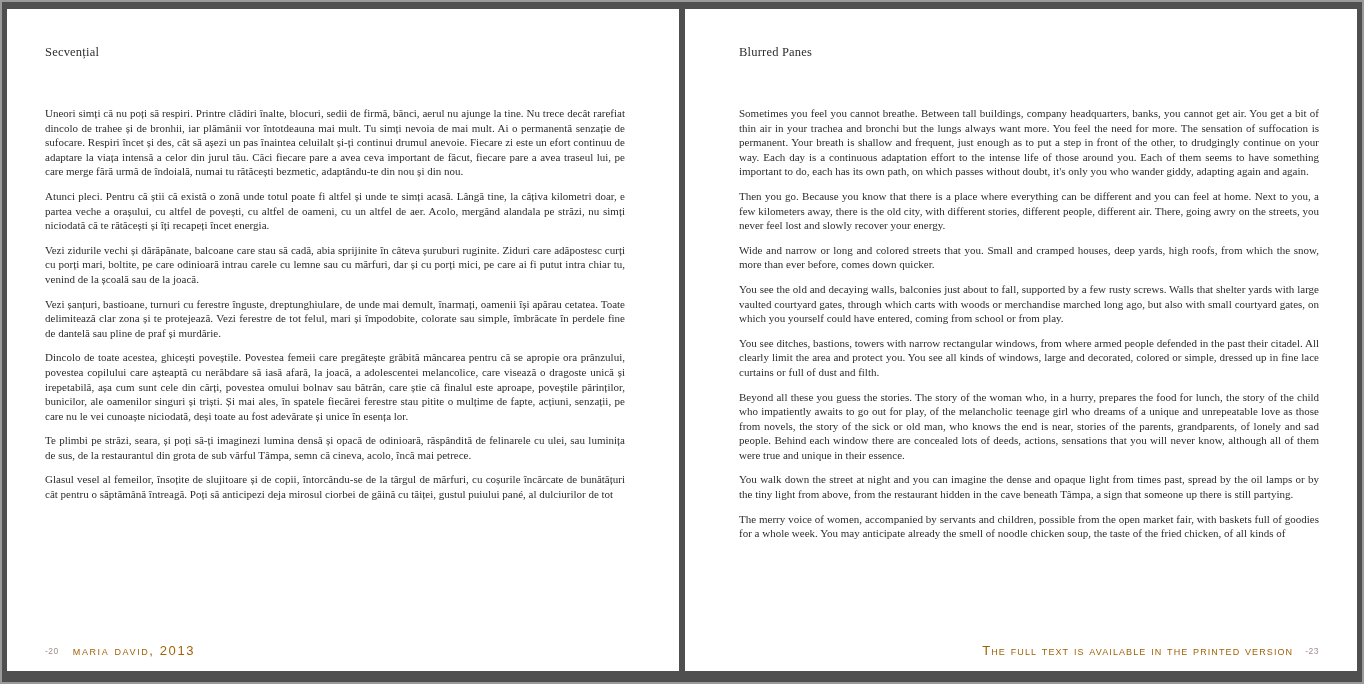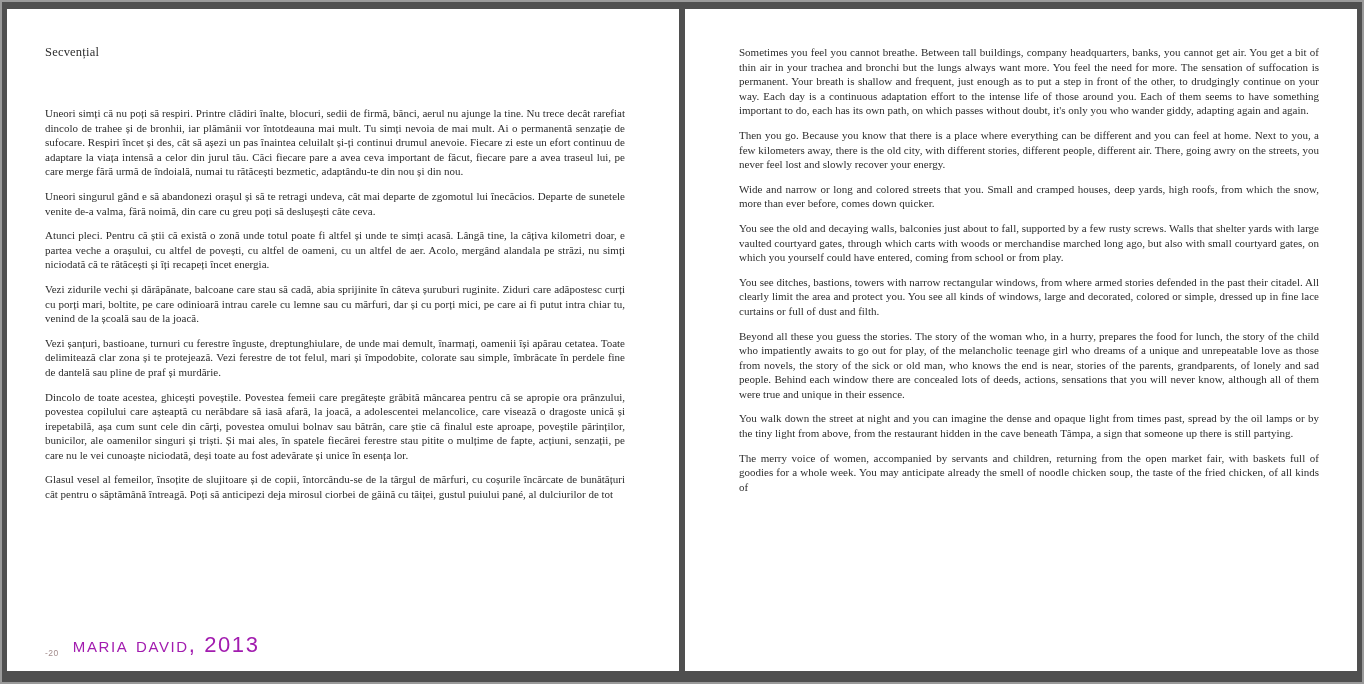--- a/index.html
+++ b/index.html
@@ -44,68 +44,73 @@
     color: #2d2d2d;
     text-align: justify;
     margin: 0 0 10px 0;
   }
   .footer {
     position: absolute;
     bottom: 13px;
     left: 38px;
     right: 38px;
     display: flex;
-    align-items: flex-end;
+    align-items: center;
     gap: 14px;
   }
   .footer-right { justify-content: flex-end; gap: 12px; }
   .pagenum {
     font-family: "Liberation Sans", sans-serif;
     font-size: 8.5px;
     color: #a38c8c;
     letter-spacing: 0.5px;
   }
   .accent-caps {
     font-family: "Liberation Sans", sans-serif;
     font-variant: small-caps;
-    font-size: 22px;
+    font-size: 13px;
     letter-spacing: 1.6px;
-    color: #a21caf;
+    color: #a16207;
     white-space: nowrap;
   }
   .footer-right .accent-caps { letter-spacing: 1.1px; }
 </style>
 </head>
 <body>
 
 <div class="spread">
 
   <div class="page page-left">
     <div class="page-title">Secvențial</div>
     <div class="body-text">
       <p>Uneori simți că nu poți să respiri. Printre clădiri înalte, blocuri, sedii de firmă, bănci, aerul nu ajunge la tine. Nu trece decât rarefiat dincolo de trahee și de bronhii, iar plămânii vor întotdeauna mai mult. Tu simți nevoia de mai mult. Ai o permanentă senzație de sufocare. Respiri încet și des, cât să așezi un pas înaintea celuilalt și-ți continui drumul anevoie. Fiecare zi este un efort continuu de adaptare la viața intensă a celor din jurul tău. Căci fiecare pare a avea ceva important de făcut, fiecare pare a avea traseul lui, pe care merge fără urmă de îndoială, numai tu rătăcești bezmetic, adaptându-te din nou și din nou.</p>
-      <p>Uneori singurul gând e să abandonezi orașul și să te retragi undeva, cât mai departe de zgomotul lui înecăcios. Departe de sunetele venite de-a valma, fără noimă, din care cu greu poți să deslușești câte ceva.</p>
       <p>Atunci pleci. Pentru că știi că există o zonă unde totul poate fi altfel și unde te simți acasă. Lângă tine, la câțiva kilometri doar, e partea veche a orașului, cu altfel de povești, cu altfel de oameni, cu un altfel de aer. Acolo, mergând alandala pe străzi, nu simți niciodată că te rătăcești și îți recapeți încet energia.</p>
       <p>Vezi zidurile vechi și dărăpănate, balcoane care stau să cadă, abia sprijinite în câteva șuruburi ruginite. Ziduri care adăpostesc curți cu porți mari, boltite, pe care odinioară intrau carele cu lemne sau cu mărfuri, dar și cu porți mici, pe care ai fi putut intra chiar tu, venind de la școală sau de la joacă.</p>
       <p>Vezi șanțuri, bastioane, turnuri cu ferestre înguste, dreptunghiulare, de unde mai demult, înarmați, oamenii își apărau cetatea. Toate delimitează clar zona și te protejează. Vezi ferestre de tot felul, mari și împodobite, colorate sau simple, îmbrăcate în perdele fine de dantelă sau pline de praf și murdărie.</p>
       <p>Dincolo de toate acestea, ghicești poveștile. Povestea femeii care pregătește grăbită mâncarea pentru că se apropie ora prânzului, povestea copilului care așteaptă cu nerăbdare să iasă afară, la joacă, a adolescentei melancolice, care visează o dragoste unică și irepetabilă, așa cum sunt cele din cărți, povestea omului bolnav sau bătrân, care știe că finalul este aproape, poveștile părinților, bunicilor, ale oamenilor singuri și triști. Și mai ales, în spatele fiecărei ferestre stau pitite o mulțime de fapte, acțiuni, senzații, pe care nu le vei cunoaște niciodată, deși toate au fost adevărate și unice în esența lor.</p>
+      <p>Te plimbi pe străzi, seara, și poți să-ți imaginezi lumina densă și opacă de odinioară, răspândită de felinarele cu ulei, sau luminița de sus, de la restaurantul din grota de sub vârful Tâmpa, semn că cineva, acolo, încă mai petrece.</p>
       <p>Glasul vesel al femeilor, însoțite de slujitoare și de copii, întorcându-se de la târgul de mărfuri, cu coșurile încărcate de bunătățuri cât pentru o săptămână întreagă. Poți să anticipezi deja mirosul ciorbei de găină cu tăiței, gustul puiului pané, al dulciurilor de tot</p>
     </div>
     <div class="footer footer-left">
       <span class="pagenum">-20</span>
       <span class="accent-caps">maria david, 2013</span>
     </div>
   </div>
 
   <div class="page page-right">
+    <div class="page-title">Blurred Panes</div>
     <div class="body-text">
       <p>Sometimes you feel you cannot breathe. Between tall buildings, company headquarters, banks, you cannot get air. You get a bit of thin air in your trachea and bronchi but the lungs always want more. You feel the need for more. The sensation of suffocation is permanent. Your breath is shallow and frequent, just enough as to put a step in front of the other, to drudgingly continue on your way. Each day is a continuous adaptation effort to the intense life of those around you. Each of them seems to have something important to do, each has its own path, on which passes without doubt, it's only you who wander giddy, adapting again and again.</p>
       <p>Then you go. Because you know that there is a place where everything can be different and you can feel at home. Next to you, a few kilometers away, there is the old city, with different stories, different people, different air. There, going awry on the streets, you never feel lost and slowly recover your energy.</p>
       <p>Wide and narrow or long and colored streets that you. Small and cramped houses, deep yards, high roofs, from which the snow, more than ever before, comes down quicker.</p>
       <p>You see the old and decaying walls, balconies just about to fall, supported by a few rusty screws. Walls that shelter yards with large vaulted courtyard gates, through which carts with woods or merchandise marched long ago, but also with small courtyard gates, on which you yourself could have entered, coming from school or from play.</p>
-      <p>You see ditches, bastions, towers with narrow rectangular windows, from where armed stories defended in the past their citadel. All clearly limit the area and protect you. You see all kinds of windows, large and decorated, colored or simple, dressed up in fine lace curtains or full of dust and filth.</p>
+      <p>You see ditches, bastions, towers with narrow rectangular windows, from where armed people defended in the past their citadel. All clearly limit the area and protect you. You see all kinds of windows, large and decorated, colored or simple, dressed up in fine lace curtains or full of dust and filth.</p>
       <p>Beyond all these you guess the stories. The story of the woman who, in a hurry, prepares the food for lunch, the story of the child who impatiently awaits to go out for play, of the melancholic teenage girl who dreams of a unique and unrepeatable love as those from novels, the story of the sick or old man, who knows the end is near, stories of the parents, grandparents, of lonely and sad people. Behind each window there are concealed lots of deeds, actions, sensations that you will never know, although all of them were true and unique in their essence.</p>
       <p>You walk down the street at night and you can imagine the dense and opaque light from times past, spread by the oil lamps or by the tiny light from above, from the restaurant hidden in the cave beneath Tâmpa, a sign that someone up there is still partying.</p>
-      <p>The merry voice of women, accompanied by servants and children, returning from the open market fair, with baskets full of goodies for a whole week. You may anticipate already the smell of noodle chicken soup, the taste of the fried chicken, of all kinds of</p>
+      <p>The merry voice of women, accompanied by servants and children, possible from the open market fair, with baskets full of goodies for a whole week. You may anticipate already the smell of noodle chicken soup, the taste of the fried chicken, of all kinds of</p>
+    </div>
+    <div class="footer footer-right">
+      <span class="accent-caps">The full text is available in the printed version</span>
+      <span class="pagenum">-23</span>
     </div>
   </div>
 
 </div>
 
 </body></html>

